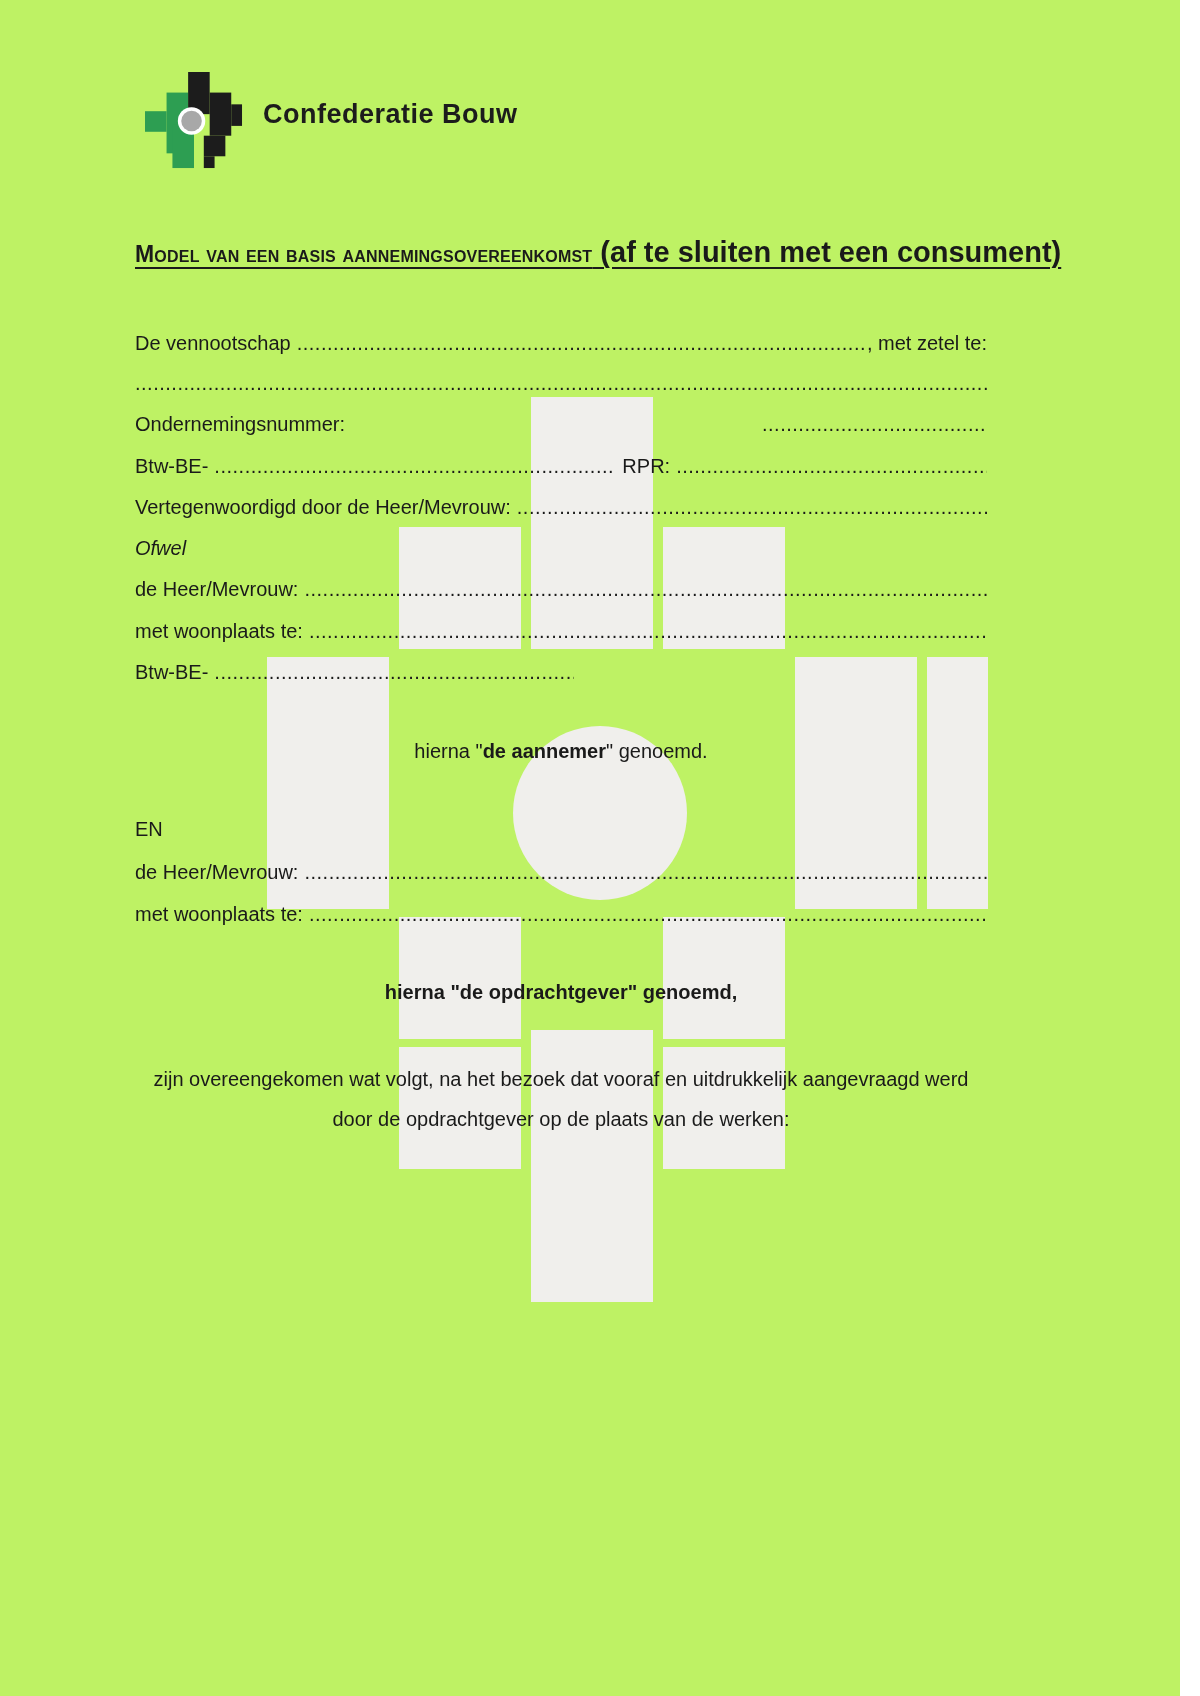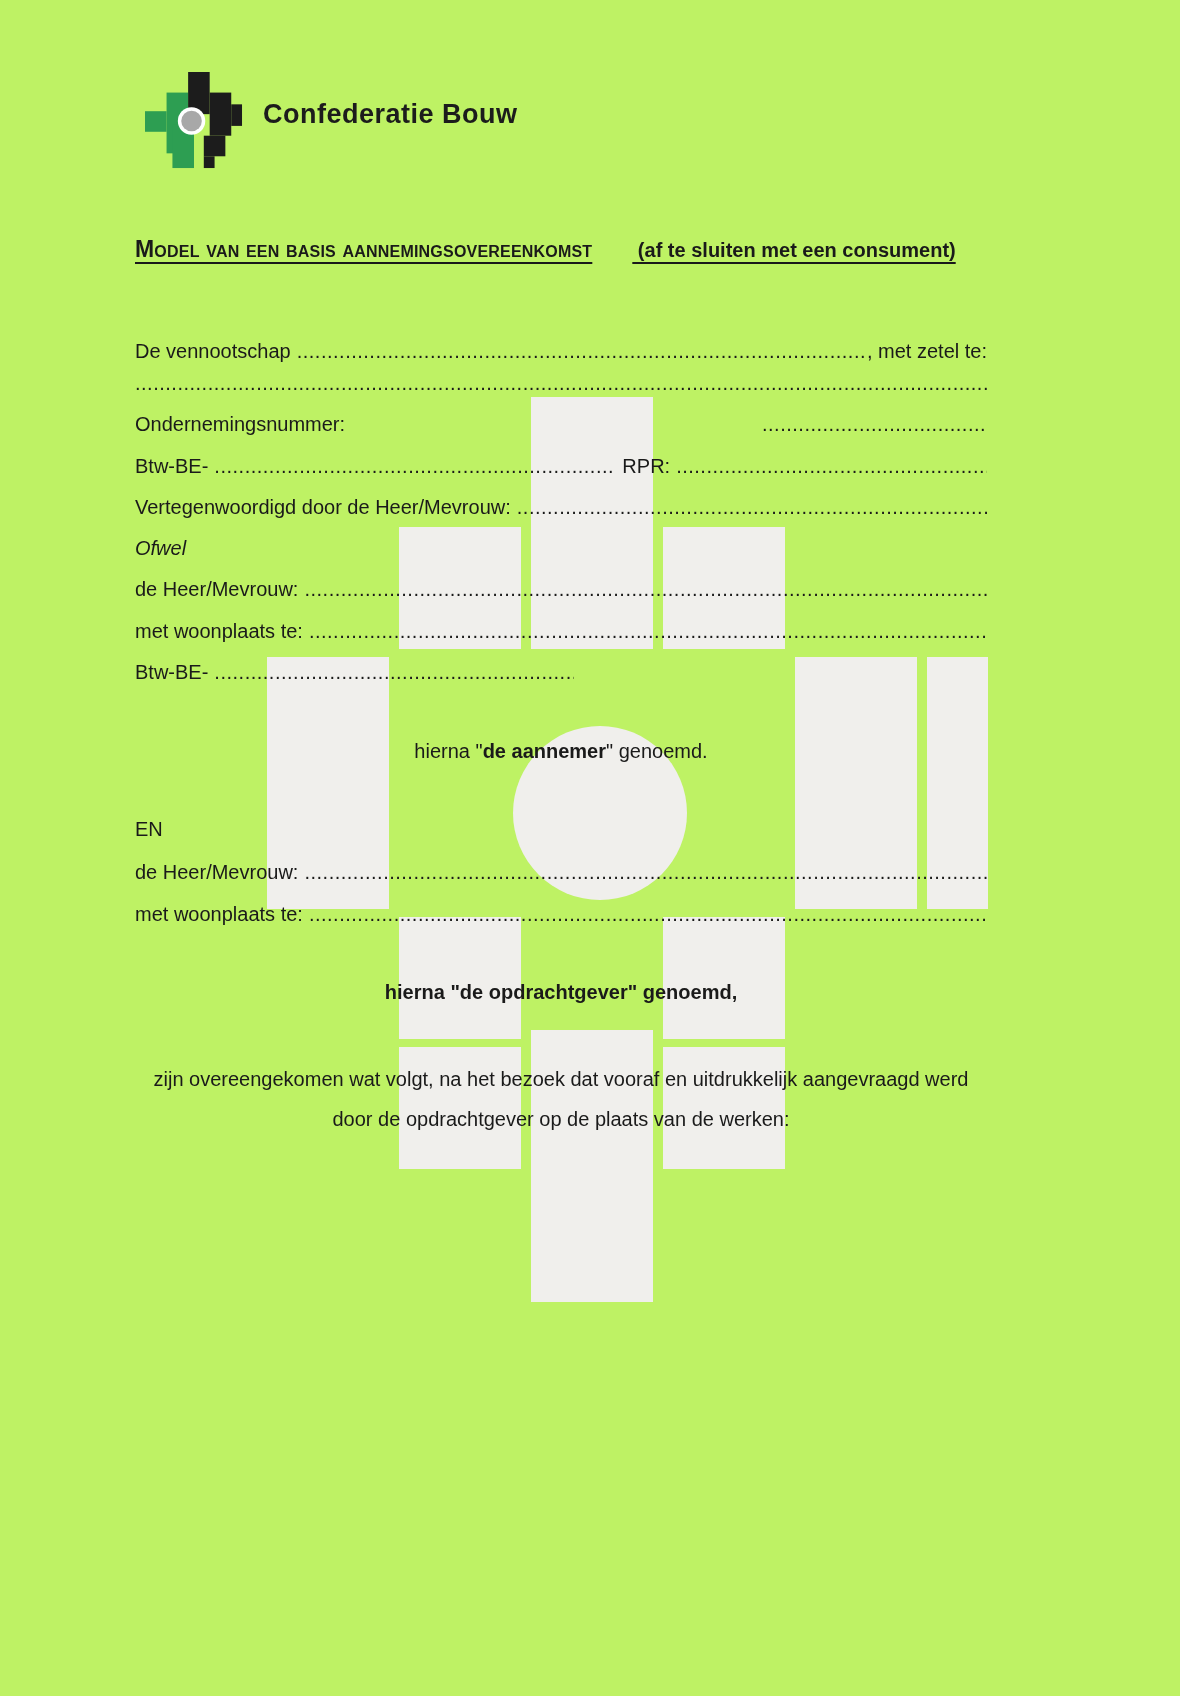--- a/index.html
+++ b/index.html
@@ -10,21 +10,21 @@
   #watermark{position:absolute;left:0;top:0;z-index:0;}
   .content{position:relative;z-index:1;}
   
   .brand-text{position:absolute;left:263px;top:99px;font-size:27px;font-weight:bold;
               letter-spacing:0.5px;color:#1c1c1c;white-space:nowrap;}
   
   .title{position:absolute;left:135px;top:236px;width:852px;white-space:nowrap;
          font-weight:bold;text-decoration:underline;text-decoration-thickness:2px;
          text-underline-offset:5px;}
   .title .sc{font-variant:small-caps;font-size:23px;letter-spacing:0.2px;}
-  .title .bd{font-size:20px;margin-left:40px;}
+  .title .bd{font-size:29px;}
   
   .line{position:absolute;left:135px;width:852px;font-size:20px;display:flex;
         align-items:baseline;white-space:nowrap;}
   .lbl{flex:none;padding-right:6px;}
   .dots{overflow:hidden;white-space:nowrap;letter-spacing:0.5px;}
   .dots.flex{flex:1 1 auto;min-width:0;}
   .dots.w225{flex:none;width:225px;}
   .dots.w360{flex:none;width:360px;}
   .dots.w400{flex:none;width:400px;}
   .suffix{flex:none;padding-left:2px;}
@@ -72,21 +72,21 @@
       </g>
       <circle cx="47.5" cy="50" r="14" fill="#ffffff"></circle>
       <circle cx="47.5" cy="50" r="10.5" fill="#a8a8a8"></circle>
     </svg>
     <div class="brand-text">Confederatie Bouw</div>
 
     <div class="title">
       <span class="sc">Model van een basis aannemingsovereenkomst</span><span class="bd"> (af te sluiten met een consument)</span>
     </div>
 
-    <div class="line" style="top:340px;align-items:flex-end;">
+    <div class="line" style="top:332px;align-items:flex-end;">
       <span class="lbl">De vennootschap</span>
       <span class="dots flex">........................................................................................................................................................................................................................................................................................................................................................................................</span>
       <span class="suffix">, met zetel te:</span>
     </div>
 
     <div class="line" style="top:372px;">
       <span class="dots flex">........................................................................................................................................................................................................................................................................................................................................................................................</span>
     </div>
 
     <div class="line" style="top:413px;justify-content:space-between;">

